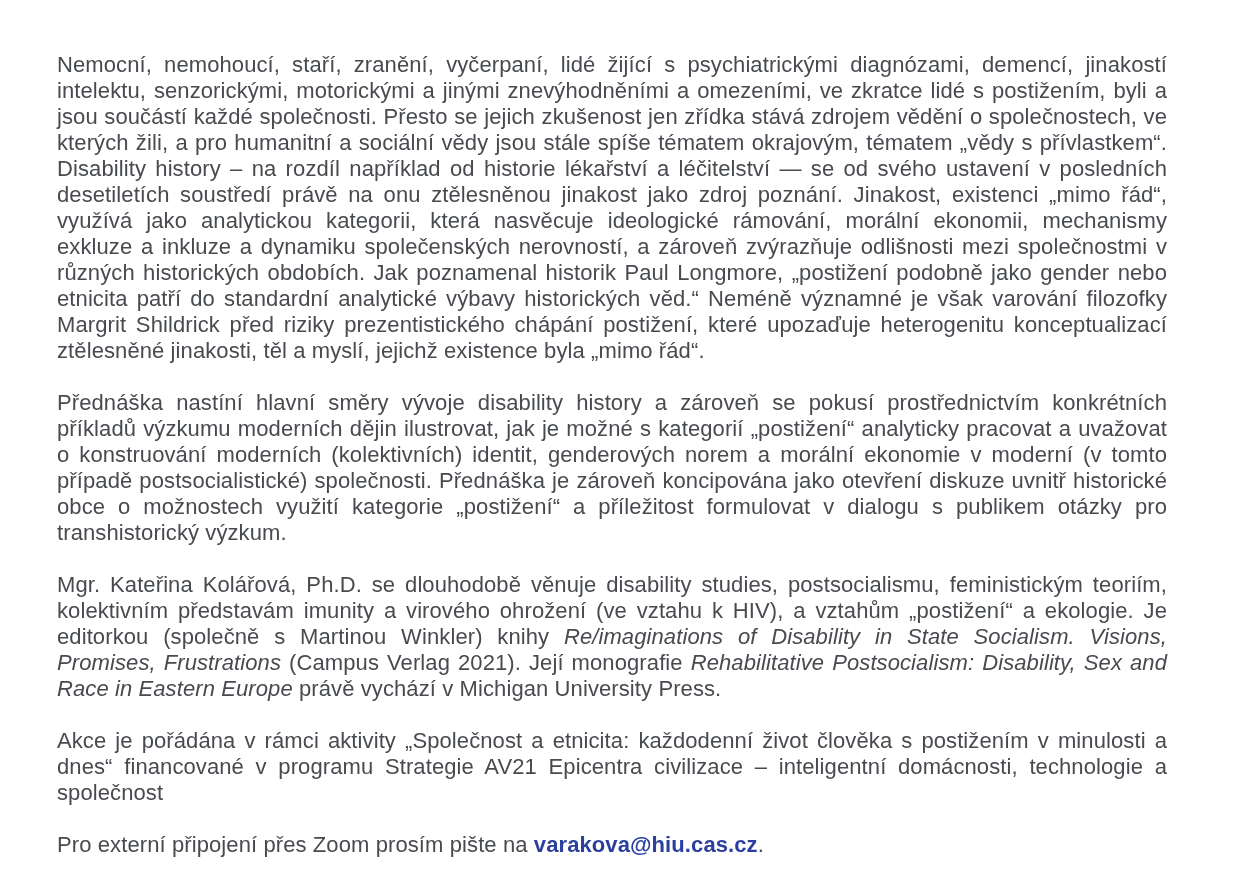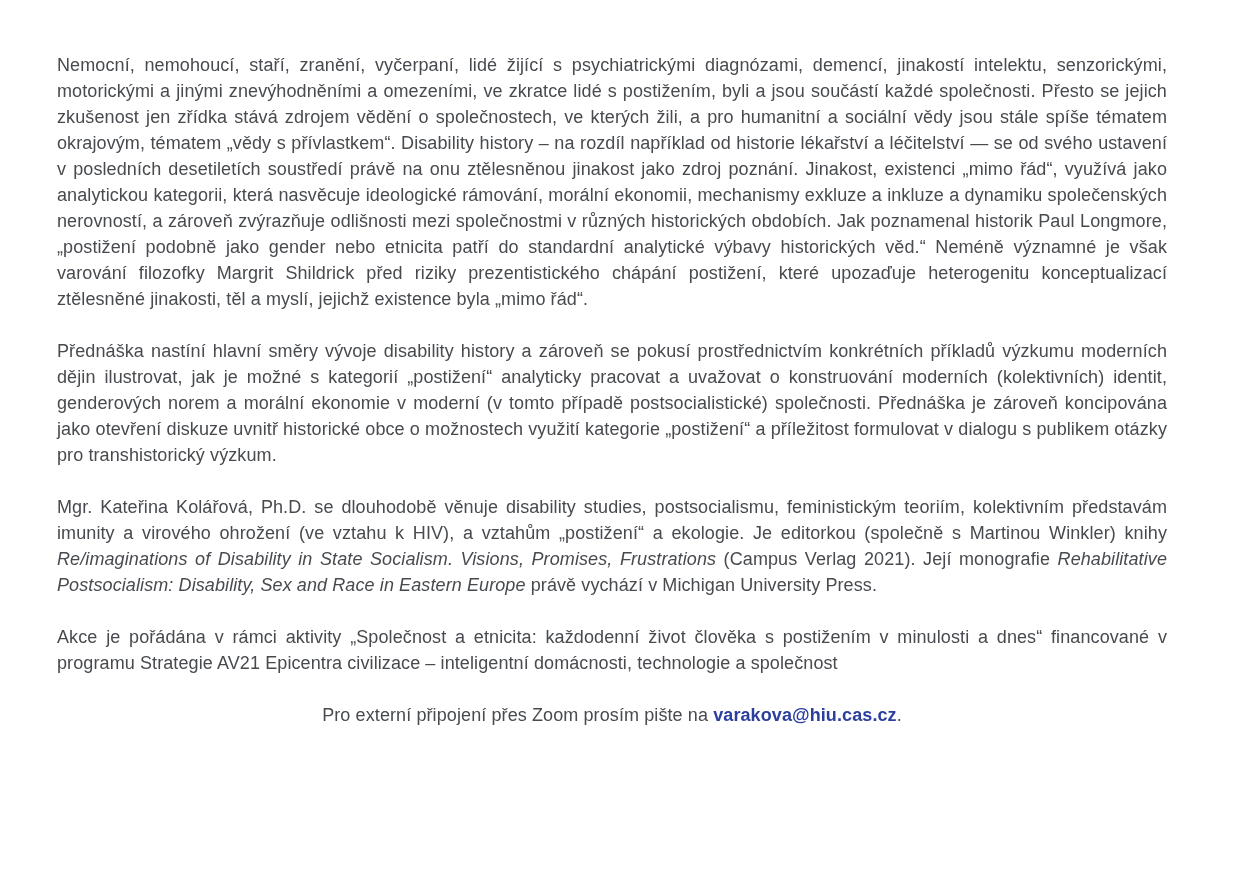--- a/index.html
+++ b/index.html
@@ -15,30 +15,30 @@
     overflow:hidden;
     font-family:"Liberation Sans","DejaVu Sans",sans-serif;
   }
   .page{
     width:1240px;
     height:874px;
     padding:52px 57px 0 57px;
     background:var(--bg);
   }
   .para{
-    font-size:18px;
+    font-size:22px;
     line-height:26px;
     color:var(--text);
     margin:0 16px 26px 0;
     letter-spacing:0.1px;
     hyphens:auto;
     -webkit-hyphens:auto;
   }
   .justify{ text-align:justify; }
-  .center{ text-align:center; }
+  .center{ }
   .para em{ font-style:italic; }
   .email-link{
     color:var(--link);
     font-weight:700;
     text-decoration:none;
     cursor:pointer;
   }
 </style>
 </head>
 <body>

